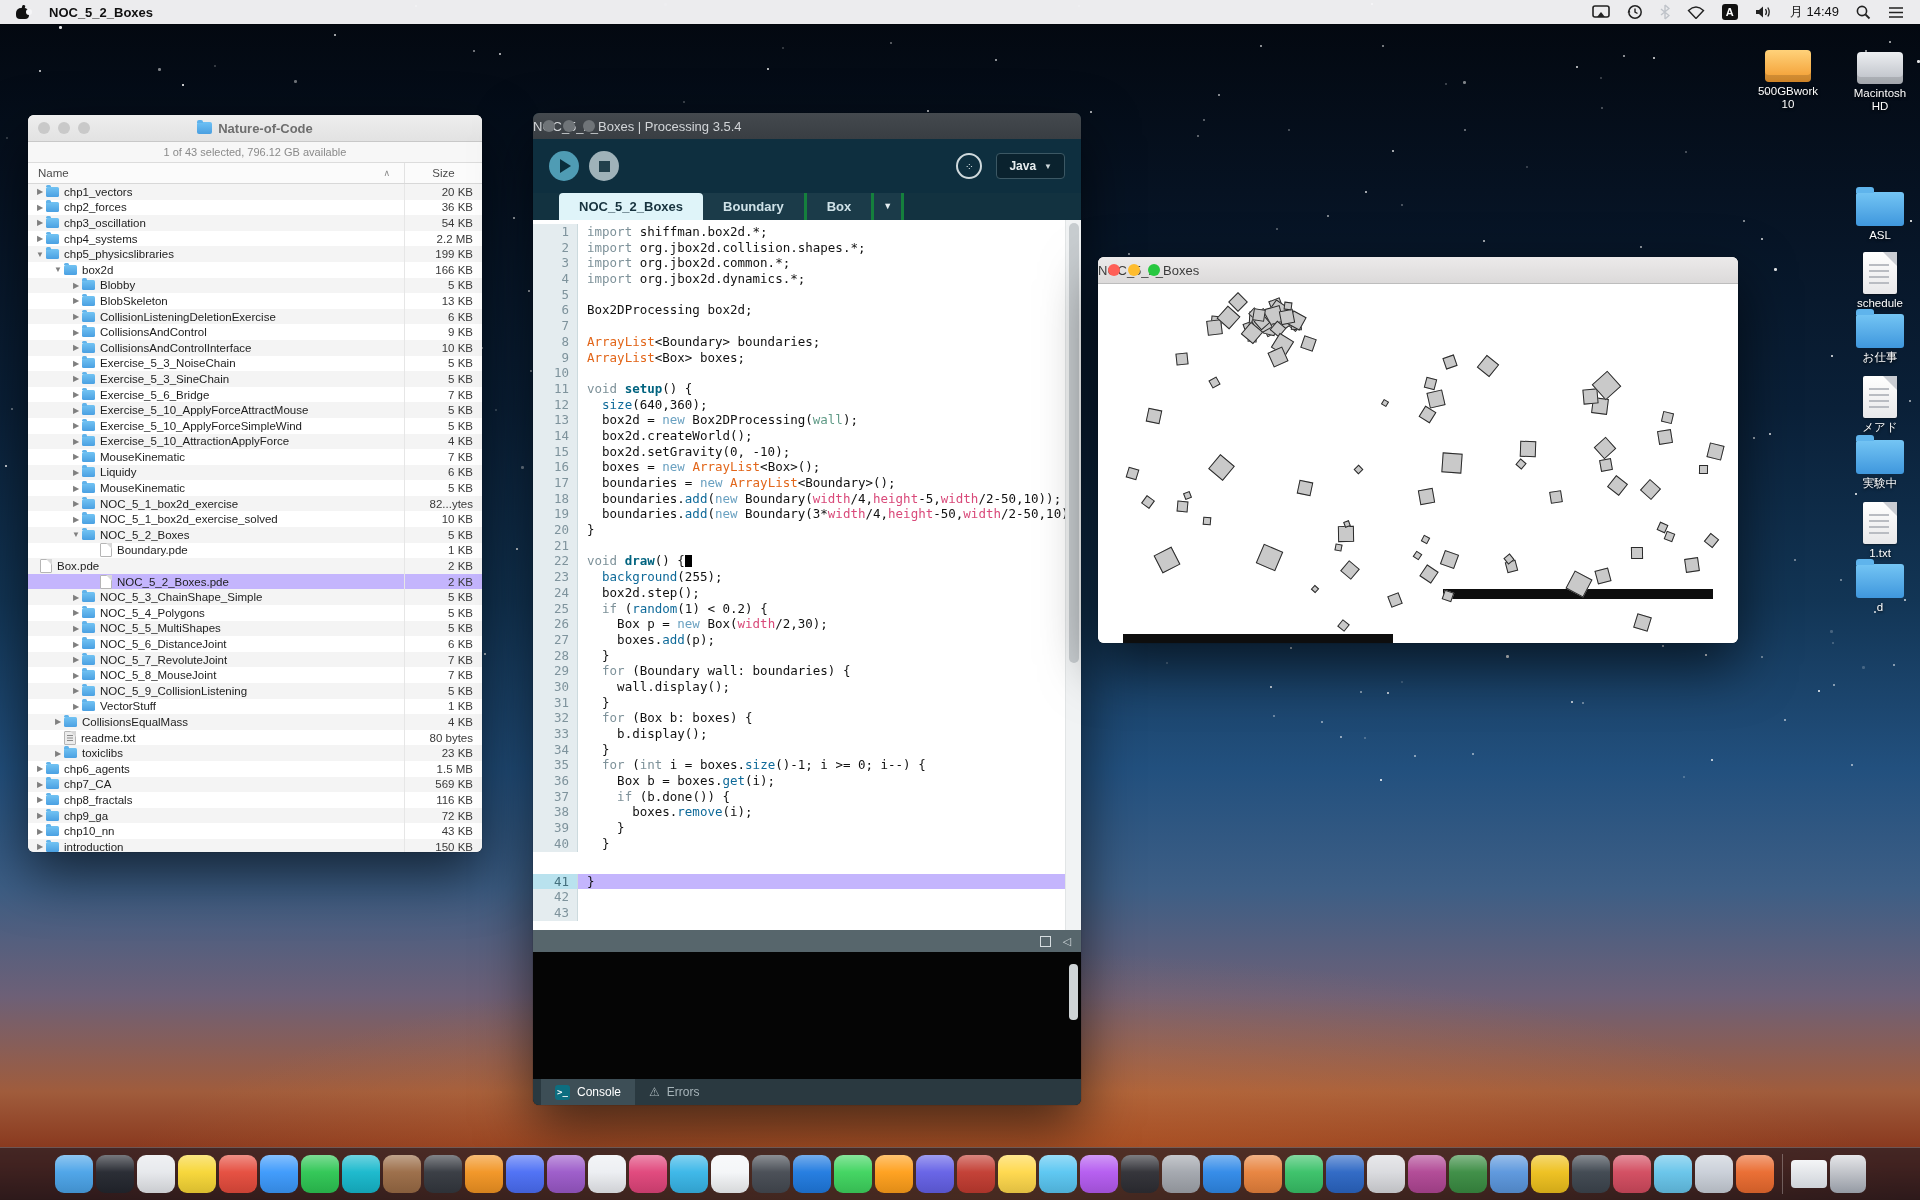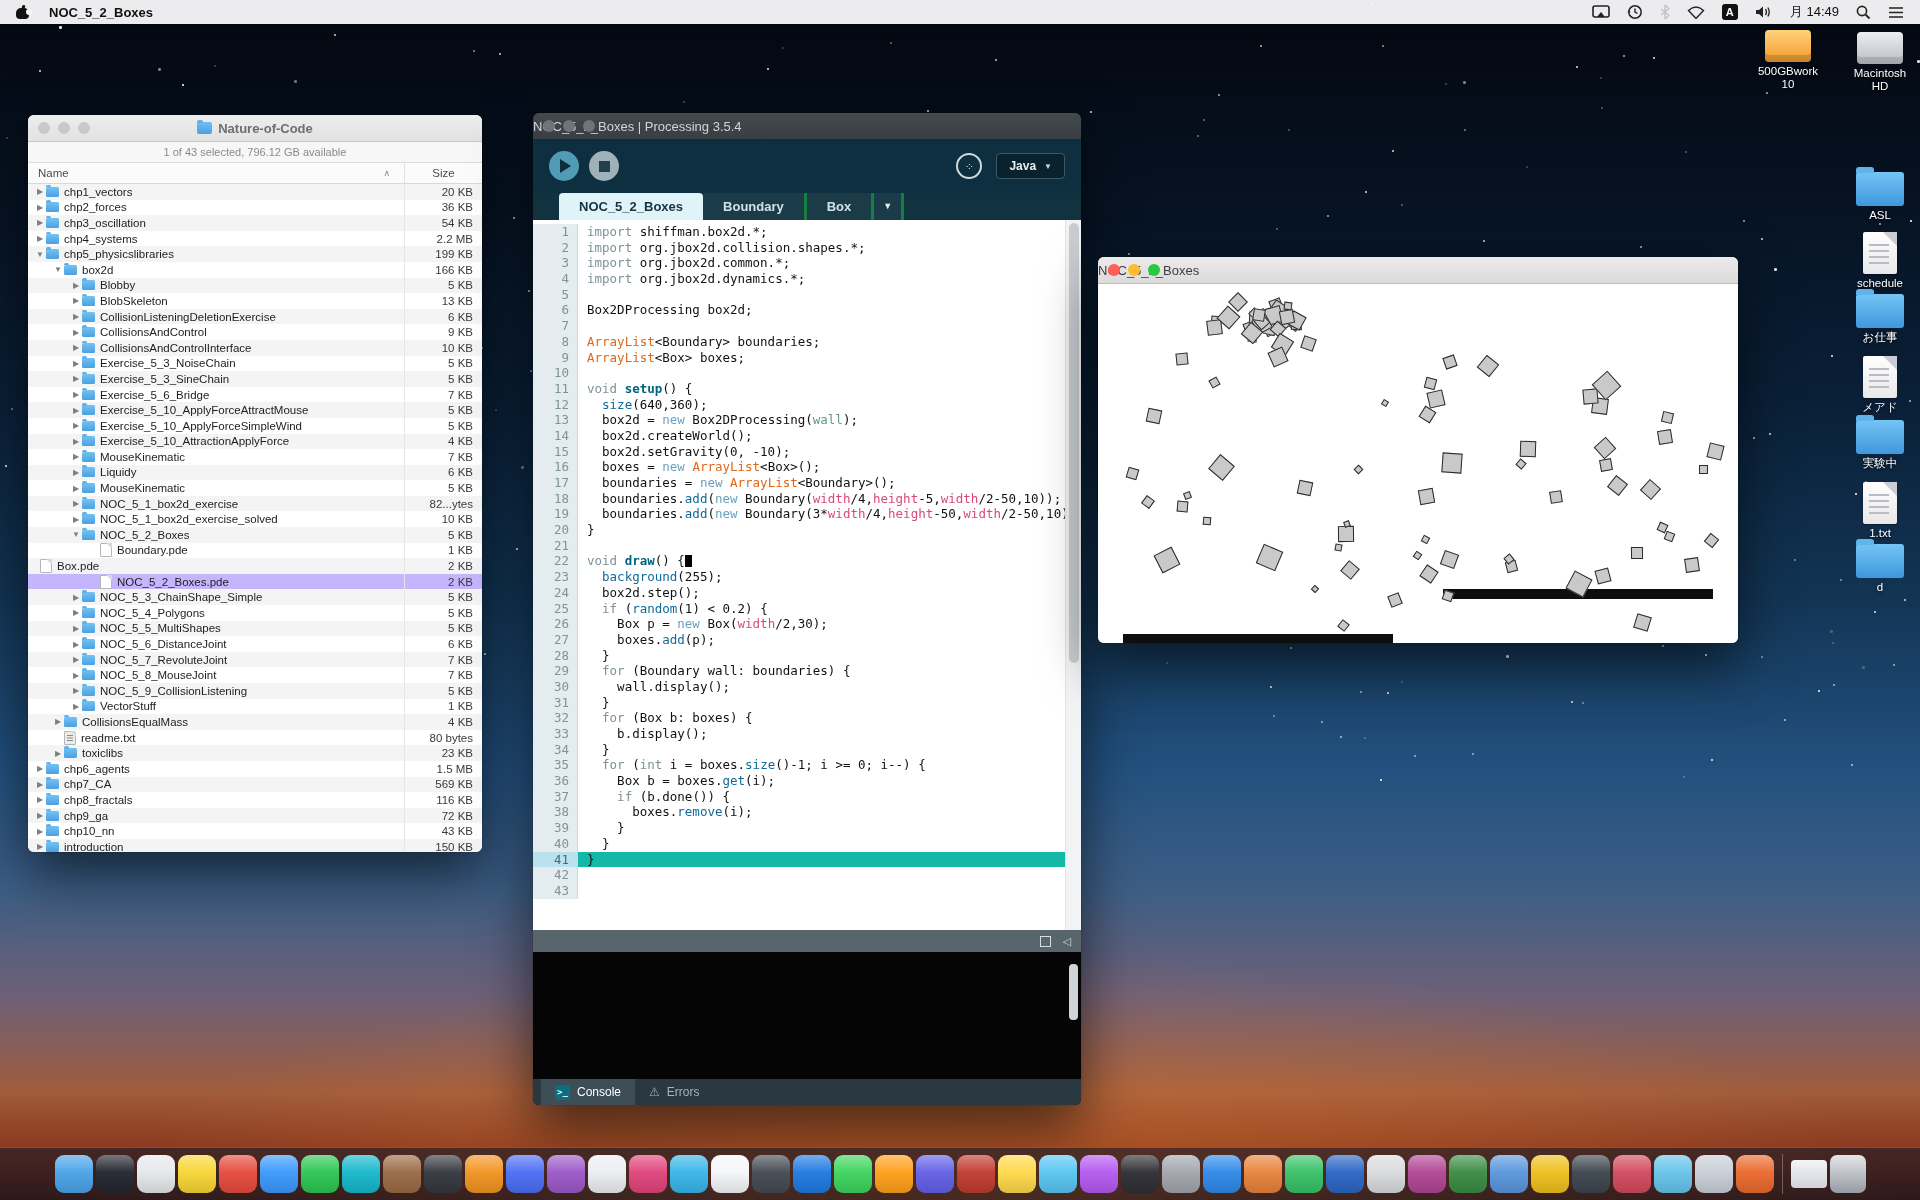--- a/index.html
+++ b/index.html
@@ -78,21 +78,21 @@
   #mode-btn .caret-down{font-size:8px;color:#cfd9dc;}
   #ptabs{height:27px;background:#123240;display:flex;align-items:flex-end;padding-left:26px;flex:none;}
   .ptab{height:27px;line-height:27px;padding:0 20px;font-size:13px;font-weight:bold;color:#cfe2e8;background:#1b3b49;border-right:3px solid #15803d;}
   .ptab.active{background:#dff4f9;color:#17323e;border-radius:4px 4px 0 0;border-right:none;}
   .ptab.dd{padding:0 9px;color:#e5eef1;font-size:9px;}
   #editor{height:710px;background:#fff;position:relative;overflow:hidden;flex:none;}
   #code{position:absolute;inset:0;padding-top:4px;}
   .cline{display:flex;height:15.7px;line-height:15.7px;font-family:"DejaVu Sans Mono","Liberation Mono",monospace;font-size:12.5px;}
   .gut{width:36px;flex:none;text-align:right;padding-right:8px;color:#7e939c;background:#e4ecef;border-right:1px solid #ccdade;}
   .ctext{white-space:pre;padding-left:9px;color:#111;}
-  .cline.hl{background:#14b8a6;}
+  .cline.hl{background:#c4b5fd;margin-top:22px;}
   .cline.hl .gut{background:#b9e2ee;color:#44707e;}
   .tk-kw{color:#7d9199;}
   .tk-fnb{color:#00637f;font-weight:bold;}
   .tk-fn{color:#0f6a99;}
   .tk-new{color:#6aa1c1;}
   .tk-type{color:#e2661a;}
   .tk-sp{color:#d94a7a;}
   .tk-this{color:#5f9a86;}
   .tk-caret{display:inline-block;width:7px;height:12px;background:#000;vertical-align:-2px;}
   #ed-scroll{position:absolute;right:0;top:0;bottom:0;width:15px;background:#f1f3f4;border-left:1px solid #e2e5e6;}
@@ -114,21 +114,21 @@
   
   #sketch{left:1098px;top:257px;width:640px;height:386px;background:#fff;display:flex;flex-direction:column;}
   #sketch .titlebar{background:linear-gradient(#eceaea,#dcdada);border-bottom:1px solid #bdbdbd;}
   #sketch .wtitle{color:#3c3c3c;}
   .lr{background:#ff5f57!important;} .ly{background:#febc2e!important;} .lg{background:#28c840!important;}
   #canvas{position:relative;width:640px;height:360px;background:#fff;overflow:hidden;}
   .b2box{position:absolute;background:#c9c9c9;border:1px solid #2b2b2b;box-sizing:border-box;}
   .platform{position:absolute;background:#0e0e0e;}
 
   
-  .dicon-wrap{position:absolute;width:80px;display:flex;flex-direction:column;align-items:center;z-index:5;}
+  .dicon-wrap{position:absolute;width:80px;display:flex;flex-direction:column;align-items:center;z-index:5;margin-top:20px;}
   .dicon-label{margin-top:3px;font-size:11.5px;color:#fff;text-align:center;line-height:13px;
     text-shadow:0 1px 3px rgba(0,0,0,.9);white-space:pre-line;word-break:break-all;}
   .ic-drive-orange{width:46px;height:32px;border-radius:4px;background:linear-gradient(#ffd27a,#f29a2e);box-shadow:inset 0 -7px 0 rgba(0,0,0,.15);}
   .ic-drive-silver{width:46px;height:32px;border-radius:4px;background:linear-gradient(#eceef1,#b9bdc4);box-shadow:inset 0 -7px 0 rgba(0,0,0,.12);}
   .ic-folder{width:48px;height:34px;background:linear-gradient(#74c5f4,#3f97dd);border-radius:3px;position:relative;}
   .ic-folder::before{content:"";position:absolute;top:-5px;left:0;width:18px;height:6px;background:#5fb4ec;border-radius:3px 3px 0 0;}
   .ic-doc{width:34px;height:42px;background:linear-gradient(#ffffff,#e8e8ea);border-radius:2px;position:relative;box-shadow:0 1px 2px rgba(0,0,0,.4);}
   .ic-doc::after{content:"";position:absolute;right:0;top:0;border:7px solid #c9ccd2;border-left-color:transparent;border-bottom-color:transparent;}
   .ic-doc::before{content:"";position:absolute;left:6px;top:12px;width:20px;height:2px;background:#b9bcc2;box-shadow:0 6px 0 #b9bcc2,0 12px 0 #b9bcc2,0 18px 0 #b9bcc2;}
 

